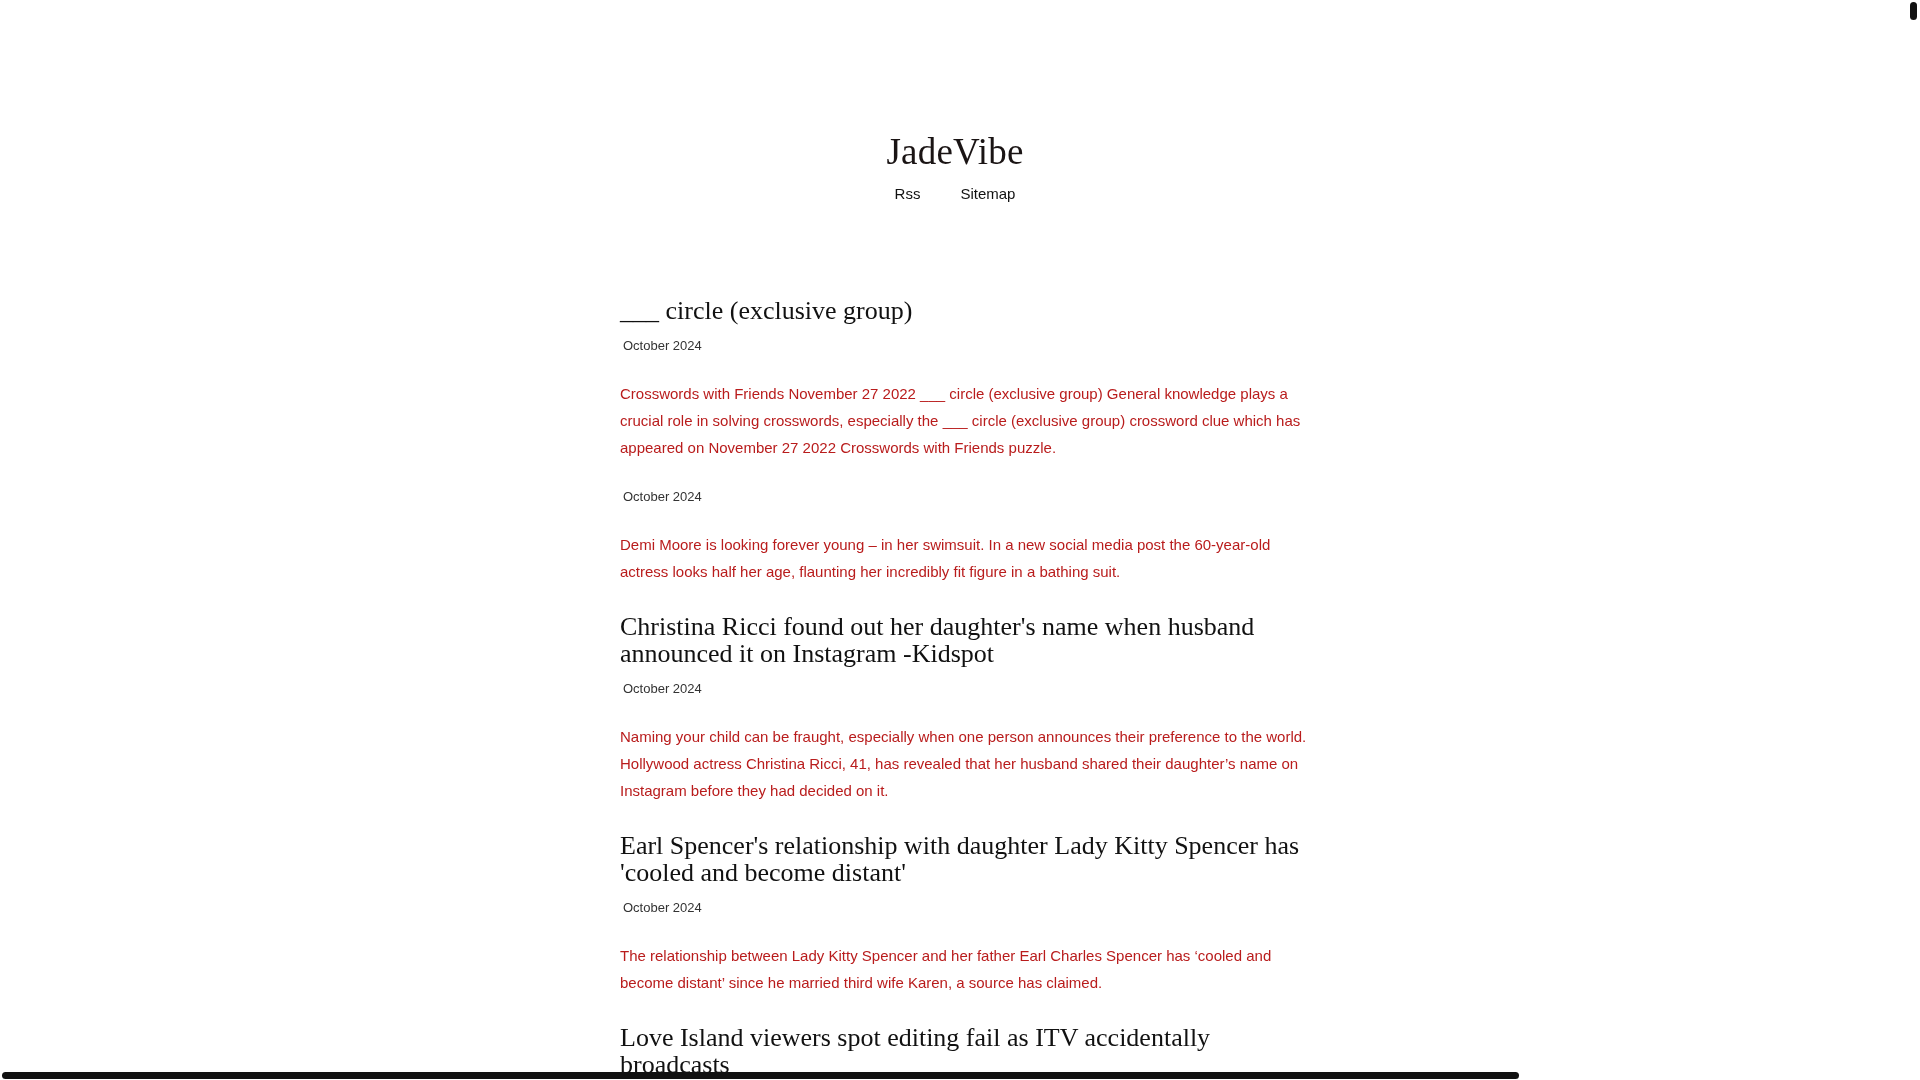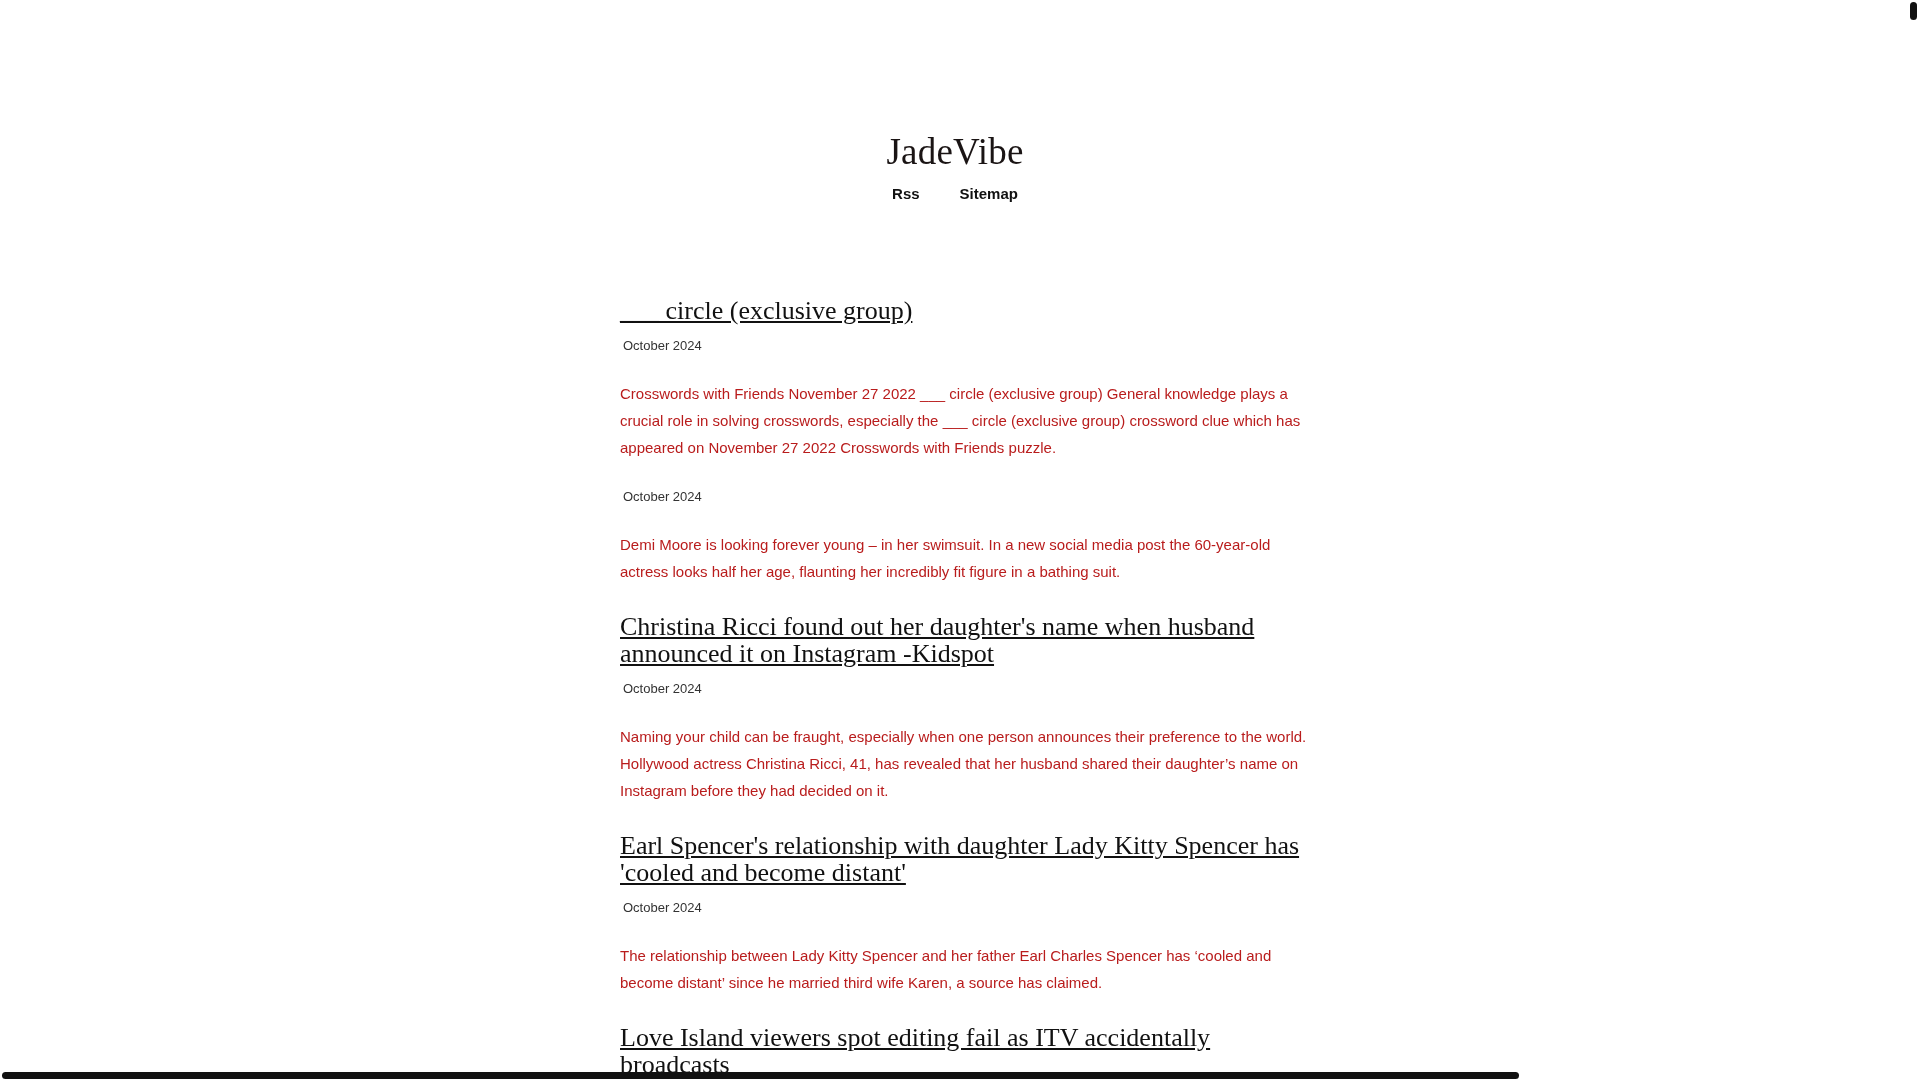--- a/index.html
+++ b/index.html
@@ -34,21 +34,20 @@
       font-weight: normal;
       margin: 0;
       letter-spacing: 0.2px;
       cursor: pointer;
     }
     .site-nav {
       margin-top: 9px;
       display: flex;
       justify-content: center;
       gap: 40px;
-      font-weight: bold;
     }
     .site-nav a {
       font-size: 15px;
       line-height: 18px;
       color: #111111;
       text-decoration: none;
       cursor: pointer;
     }
     .content {
       position: absolute;
@@ -60,21 +59,20 @@
       margin-bottom: 28px;
     }
     .article-title {
       font-family: "Liberation Serif", serif;
       font-weight: normal;
       font-size: 26px;
       line-height: 27px;
       margin: 0;
       color: #111111;
       cursor: pointer;
-      text-decoration: underline;
     }
     .article-date {
       display: block;
       margin-top: 14px;
       margin-left: 3px;
       font-size: 13px;
       line-height: 16px;
       color: #333333;
     }
     .article-body {

